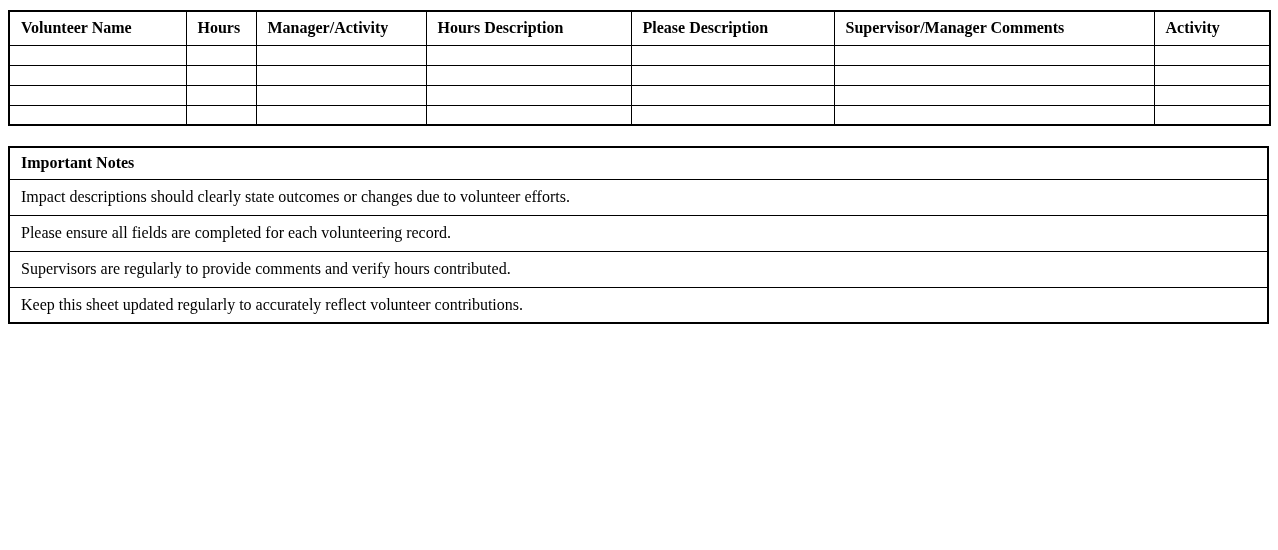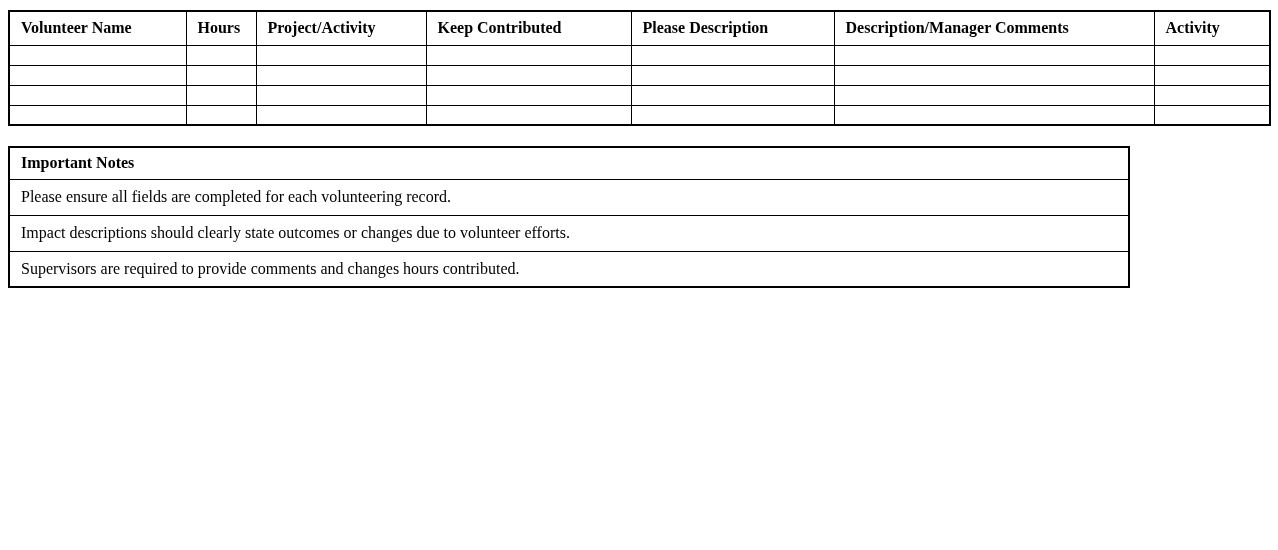--- a/index.html
+++ b/index.html
@@ -11,21 +11,21 @@
     background: #ffffff;
     font-family: "Liberation Serif", "DejaVu Serif", serif;
     color: #000000;
   }
   .page {
     padding: 10px 8px 16px 8px;
   }
   table {
     border-collapse: collapse;
     table-layout: fixed;
-    width: 1122px;
+    width: 1261px;
     background: #ffffff;
   }
   table.log-table {
     border: 2px solid #000000;
   }
   .log-table th,
   .log-table td {
     border: 1px solid #000000;
     text-align: left;
     vertical-align: middle;
@@ -74,24 +74,24 @@
       <col style="width:170px">
       <col style="width:205px">
       <col style="width:203px">
       <col style="width:320px">
       <col style="width:116px">
     </colgroup>
     <thead>
       <tr>
         <th>Volunteer Name</th>
         <th>Hours</th>
-        <th>Project/Activity</th>
-        <th>Keep Contributed</th>
+        <th>Manager/Activity</th>
+        <th>Hours Description</th>
         <th>Please Description</th>
-        <th>Description/Manager Comments</th>
+        <th>Supervisor/Manager Comments</th>
         <th>Activity</th>
       </tr>
     </thead>
     <tbody>
       <tr>
         <td></td>
         <td></td>
         <td></td>
         <td></td>
         <td></td>
@@ -129,24 +129,27 @@
   </table>
 
   <table class="notes-table">
     <thead>
       <tr>
         <th>Important Notes</th>
       </tr>
     </thead>
     <tbody>
       <tr>
+        <td>Impact descriptions should clearly state outcomes or changes due to volunteer efforts.</td>
+      </tr>
+      <tr>
         <td>Please ensure all fields are completed for each volunteering record.</td>
       </tr>
       <tr>
-        <td>Impact descriptions should clearly state outcomes or changes due to volunteer efforts.</td>
+        <td>Supervisors are regularly to provide comments and verify hours contributed.</td>
       </tr>
       <tr>
-        <td>Supervisors are required to provide comments and changes hours contributed.</td>
+        <td>Keep this sheet updated regularly to accurately reflect volunteer contributions.</td>
       </tr>
     </tbody>
   </table>
 
 </div>
 
 </body></html>

